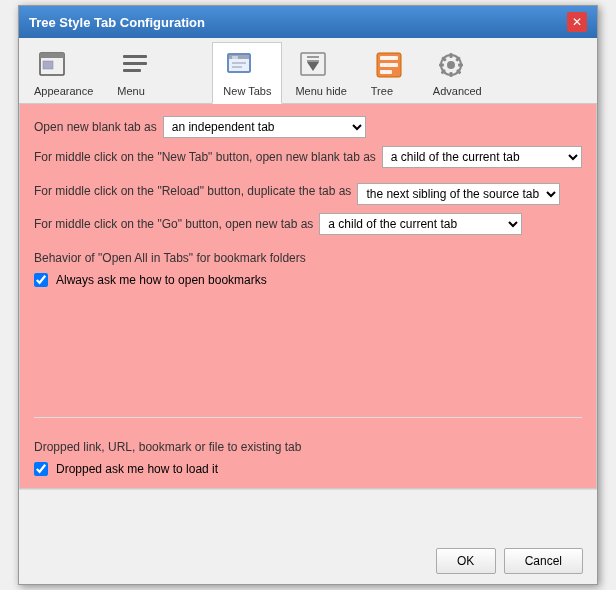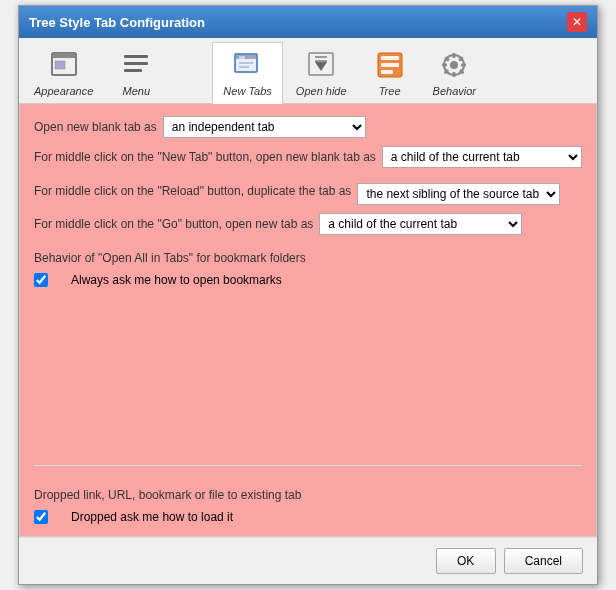--- a/index.html
+++ b/index.html
@@ -48,31 +48,30 @@
     .toolbar {
       background: #f0f0f0;
       border-bottom: 1px solid #ccc;
       display: flex;
       flex-direction: row;
       padding: 4px 4px 0 4px;
     }
     .tab-item {
       display: flex;
       flex-direction: column;
-      align-items: center;
+      align-items: flex-start;
       padding: 4px 10px 6px 10px;
       cursor: pointer;
       border: 1px solid transparent;
       border-bottom: none;
       margin-right: 2px;
       font-size: 11px;
       color: #333;
       background: transparent;
       min-width: 60px;
-      font-style: italic;
     }
     .tab-item.active {
       background: #fff;
       border: 1px solid #ccc;
       border-bottom: 1px solid #fff;
       margin-bottom: -1px;
       z-index: 1;
       margin-left: 44px;
     }
     .tab-icon {
@@ -114,21 +113,21 @@
       cursor: pointer;
     }
     .section-label {
       color: #333;
       margin-top: 8px;
       font-size: 12px;
     }
     .checkbox-row {
       display: flex;
       align-items: center;
-      gap: 23px;
+      gap: 8px;
     }
     .checkbox-row input[type="checkbox"] {
       width: 14px;
       height: 14px;
       cursor: pointer;
     }
     .divider {
       border: none;
       border-top: 1px solid #ddd;
       margin: 6px 0;
@@ -142,20 +141,21 @@
       border-top: 1px solid #ddd;
     }
     .footer button {
       padding: 5px 20px;
       font-size: 12px;
       cursor: pointer;
       border: 1px solid #aaa;
       background: linear-gradient(to bottom, #fff, #e8e8e8);
       border-radius: 2px;
       min-width: 60px;
+      margin-top: 48px;
     }
 
     
     .icon-svg {
       width: 32px;
       height: 32px;
     }
     .spacer { flex: 1; }
     
     
@@ -215,21 +215,21 @@
 
     <div class="tab-item">
       <div class="tab-icon">
         <svg class="icon-svg" viewBox="0 0 32 32">
           <rect x="4" y="4" width="24" height="22" rx="1" fill="none" stroke="#888" stroke-width="1.5"></rect>
           <polygon points="16,22 10,13 22,13" fill="#666"></polygon>
           <rect x="10" y="7" width="12" height="2" fill="#999"></rect>
           <rect x="10" y="11" width="12" height="2" fill="#999"></rect>
         </svg>
       </div>
-      <span>Open hide</span>
+      <span>Menu hide</span>
     </div>
 
     <div class="tab-item">
       <div class="tab-icon">
         <svg class="icon-svg" viewBox="0 0 32 32">
 
           <rect x="4" y="4" width="24" height="24" rx="2" fill="#e84"></rect>
           <rect x="7" y="7" width="18" height="4" rx="1" fill="#fff" opacity="0.9"></rect>
           <rect x="7" y="14" width="18" height="4" rx="1" fill="#fff" opacity="0.9"></rect>
           <rect x="7" y="21" width="12" height="4" rx="1" fill="#fff" opacity="0.9"></rect>
@@ -248,21 +248,21 @@
           <rect x="14.5" y="4" width="3" height="5" rx="1" fill="#888"></rect>
           <rect x="14.5" y="23" width="3" height="5" rx="1" fill="#888"></rect>
           <rect x="4" y="14.5" width="5" height="3" rx="1" fill="#888"></rect>
           <rect x="23" y="14.5" width="5" height="3" rx="1" fill="#888"></rect>
           <rect x="7.5" y="7.5" width="3" height="5" rx="1" fill="#888" transform="rotate(-45 9 10)"></rect>
           <rect x="21.5" y="7.5" width="3" height="5" rx="1" fill="#888" transform="rotate(45 23 10)"></rect>
           <rect x="7.5" y="20.5" width="3" height="5" rx="1" fill="#888" transform="rotate(45 9 22)"></rect>
           <rect x="21.5" y="20.5" width="3" height="5" rx="1" fill="#888" transform="rotate(-45 23 22)"></rect>
         </svg>
       </div>
-      <span>Behavior</span>
+      <span>Advanced</span>
     </div>
   </div>
 
   <div class="content">
 
     <div class="row">
       <label>Open new blank tab as</label>
       <select>
         <option>an independent tab</option>
         <option>a child of the current tab</option>

